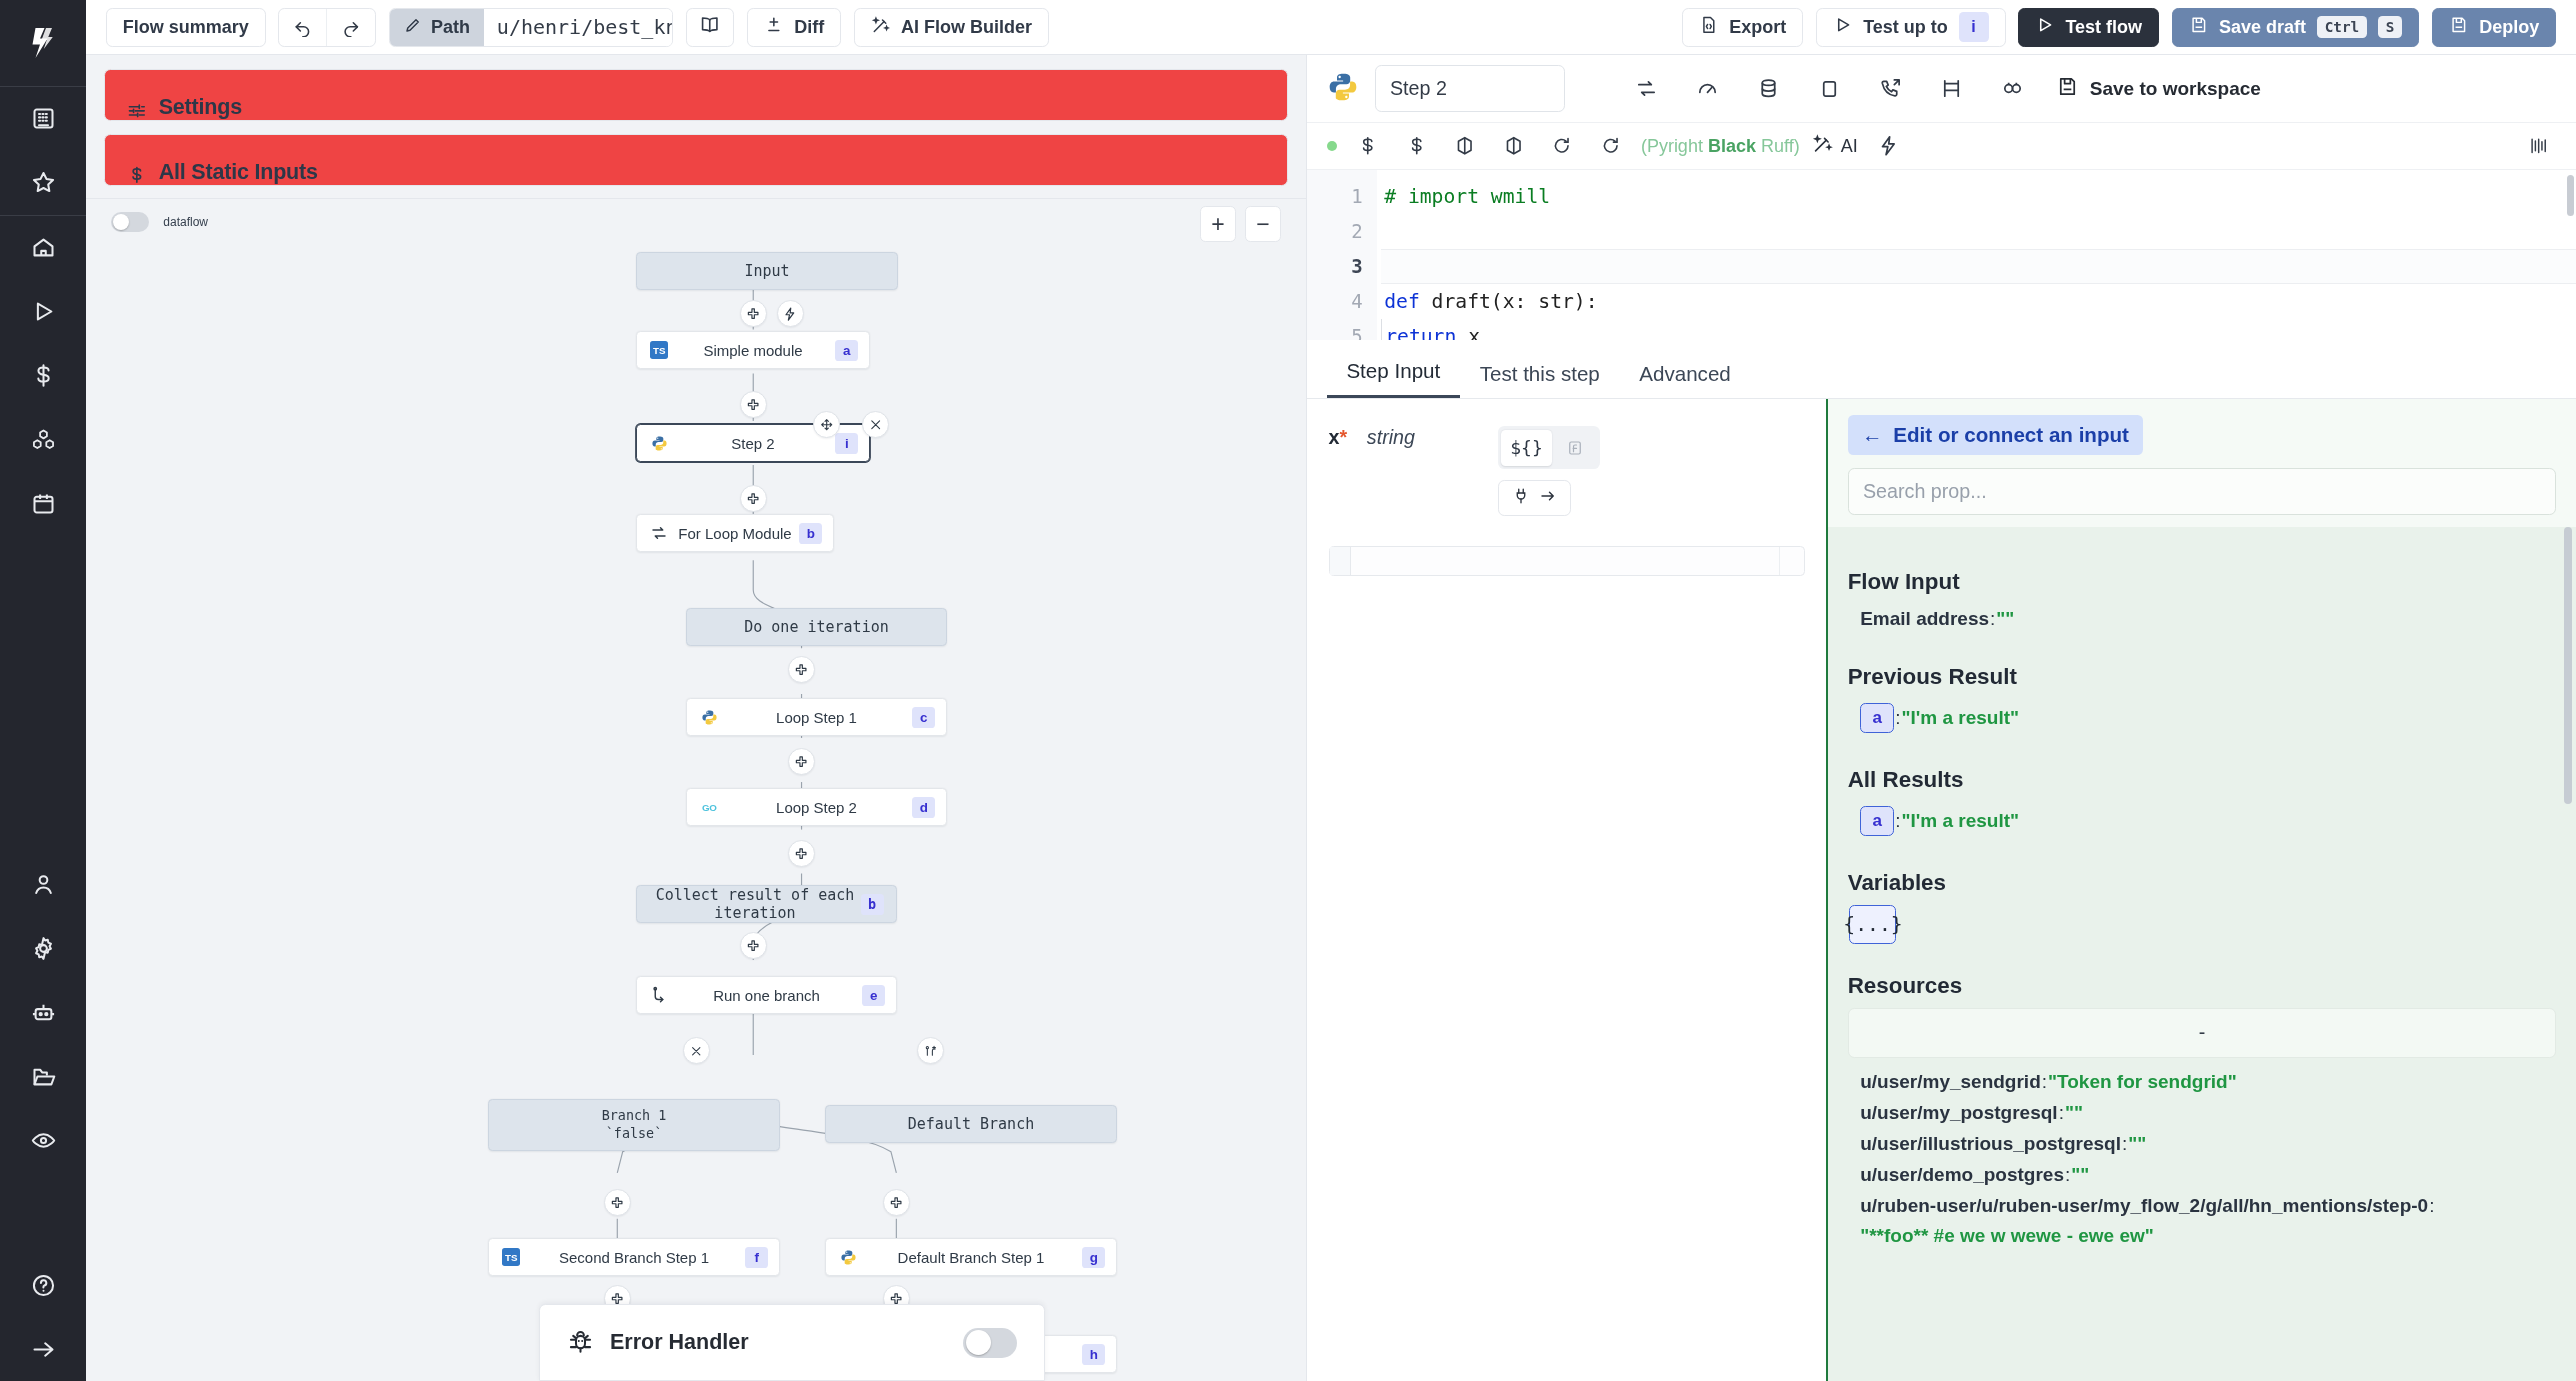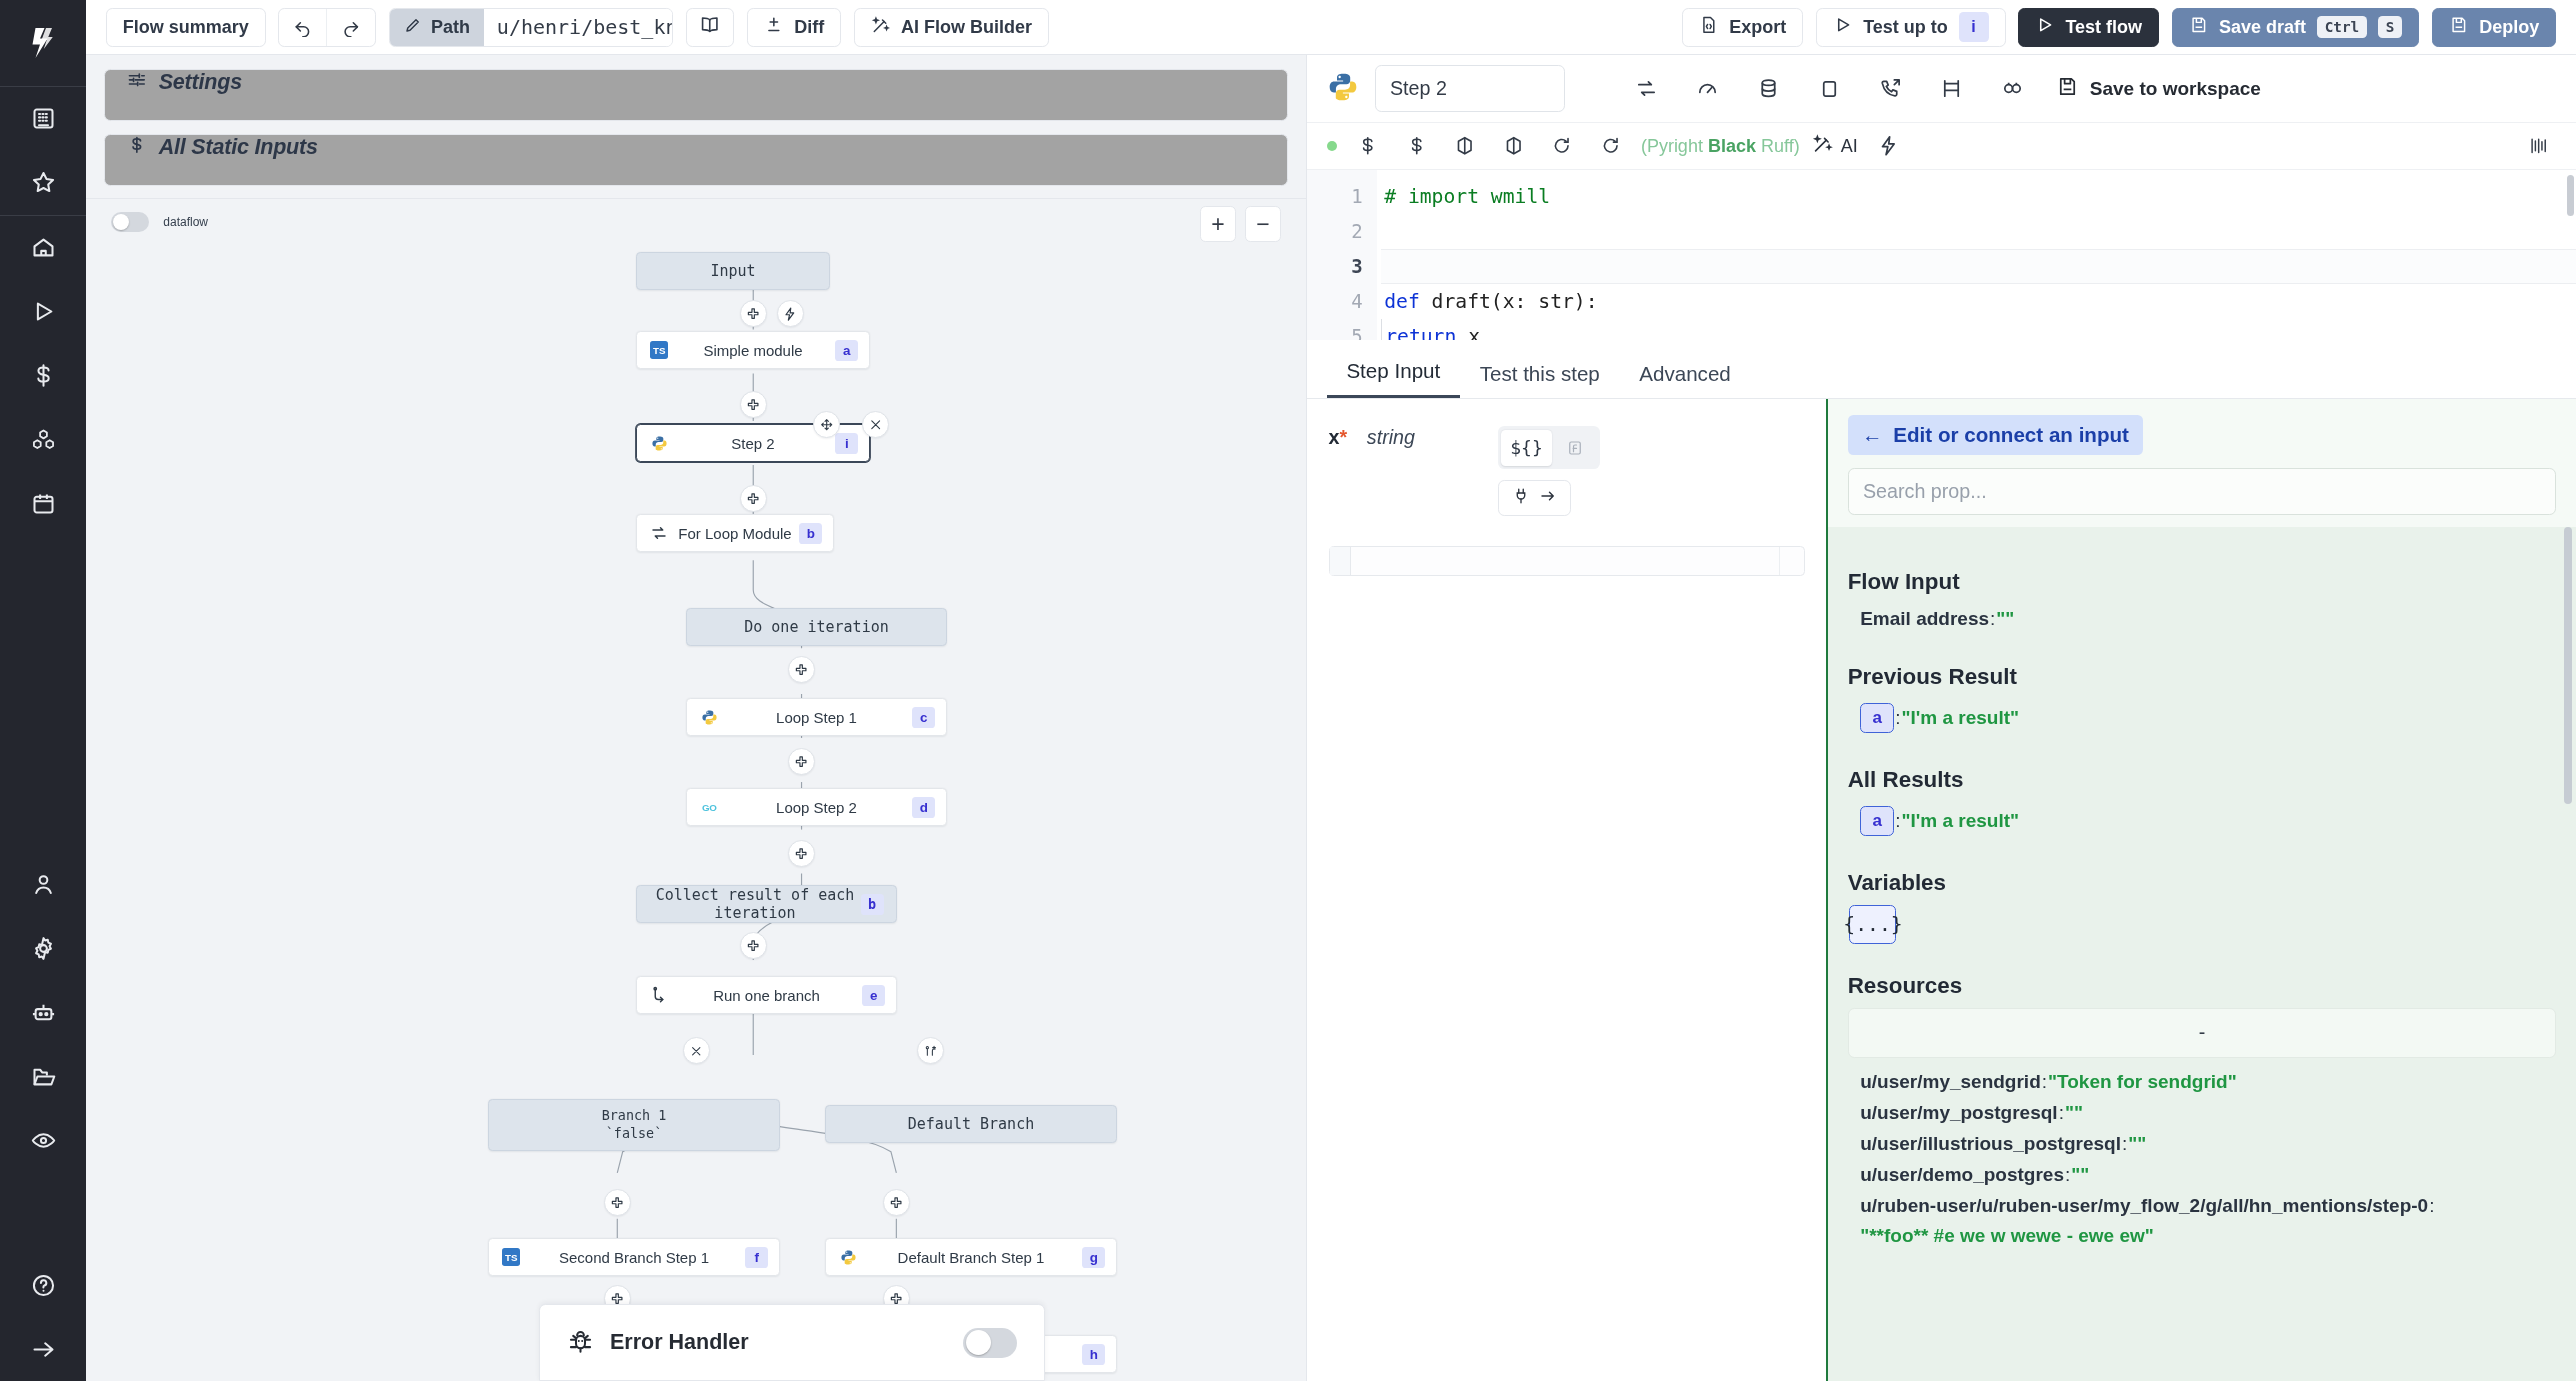--- a/index.html
+++ b/index.html
@@ -28,23 +28,23 @@
   .rail-btn svg { display:block; }
   .rail-spacer { flex: 1 1 auto; }
 
   
   .leftpane {
     width: 1220px; flex: 0 0 1220px; height: 1381px; background: #f1f3f6;
     display: flex; flex-direction: column; position: relative;
   }
   .acc-wrap { padding: 14.3px 18px 0 18px; background:#f1f3f6; }
   .accordion {
-    background: #a3a3a3; border: 0.9px solid #e4e7ec; border-radius: 6.3px;
-    height: 52px; display: flex; align-items: flex-start; padding: 0 21.5px;
-    gap: 12.5px; cursor: pointer; margin-bottom: 12.5px; font-style: italic;
+    background: #ef4444; border: 0.9px solid #e4e7ec; border-radius: 6.3px;
+    height: 52px; display: flex; align-items: flex-end; padding: 0 21.5px;
+    gap: 12.5px; cursor: pointer; margin-bottom: 12.5px;
   }
   .accordion .ac-title {
     font-size: 21.5px; font-weight: 700; color: #2d3748; letter-spacing: -0.2px;
   }
   .acc-ico { color:#2d3748; display:flex; }
 
   .graphbar {
     height: 47px; display: flex; align-items: center; padding: 0 25px;
     position: relative; border-top: 0.9px solid #e4e7ec;
   }
@@ -474,21 +474,21 @@
             <path d="M746 970 L746 990 C746 1006 640 1004 600 1030 L594 1054"></path>
             <path d="M746 970 L746 990 C746 1006 860 1004 900 1030 L906 1054"></path>
             <path d="M594 1106 L594 1162"></path>
             <path d="M906 1106 L906 1162"></path>
             <path d="M594 1212 L594 1244 C594 1268 700 1274 760 1300 L800 1330"></path>
             <path d="M906 1212 L906 1248"></path>
             <path d="M906 1298 L906 1330 C906 1352 880 1356 860 1380"></path>
           </g>
         </svg>
 
-        <div class="node shade" style="left:550px; top:7.2px; width:194px;">
+        <div class="node shade" style="left:550px; top:7.2px; width:262px;">
           <span class="nlabel">Input</span>
         </div>
         <div class="plusnode" style="left:654px; top:55px;">
           <svg width="14.3" height="14.3" viewBox="0 0 24 24" fill="none" stroke="#2f3a46" stroke-width="2" stroke-linejoin="round">
               <path d="M10 3h4v6h6v4h-6v6h-4v-6H4v-4h6z"></path>
             </svg>
         </div>
         <div class="plusnode" style="left:691px; top:55px;">
           <svg width="14.3" height="14.3" viewBox="0 0 24 24" fill="none" stroke="#2f3a46" stroke-width="2" stroke-linejoin="round">
               <path d="M13 2L5 13h6l-2 9 9-12h-6z"></path>

